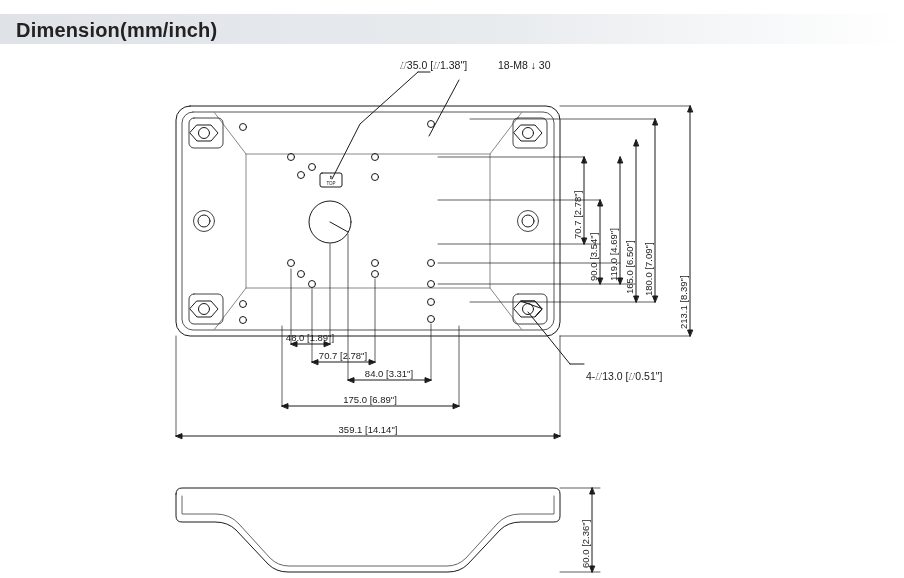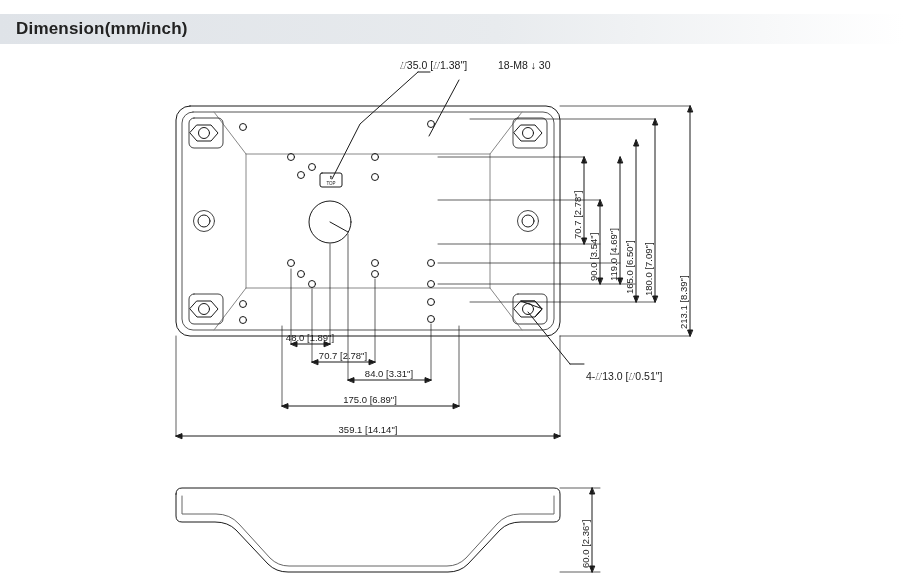--- a/index.html
+++ b/index.html
@@ -21,21 +21,21 @@
     left: 0;
     top: 14px;
     width: 904px;
     height: 30px;
     background: linear-gradient(to right, #dfe3e8 0%, #e8ebee 55%, #ffffff 100%);
   }
   #header-title {
     position: absolute;
     left: 16px;
     top: 19px;
-    font-size: 17px;
+    font-size: 20px;
     font-weight: bold;
     color: #222222;
     letter-spacing: 0.2px;
   }
   
   #drawing {
     position: absolute;
     left: 0;
     top: 44px;
   }

